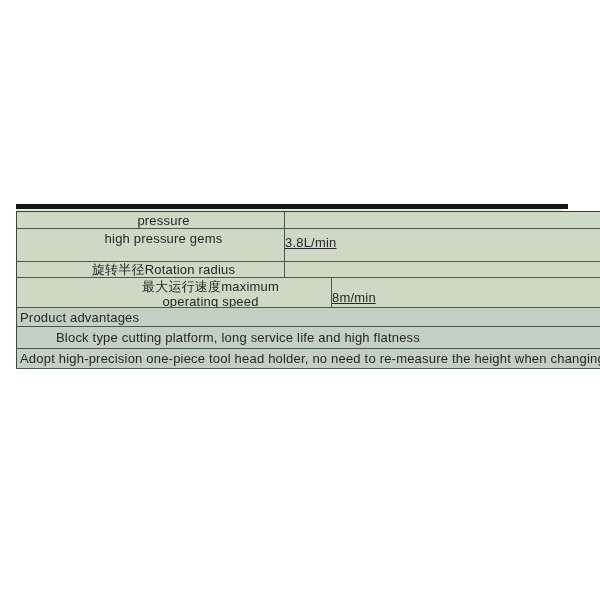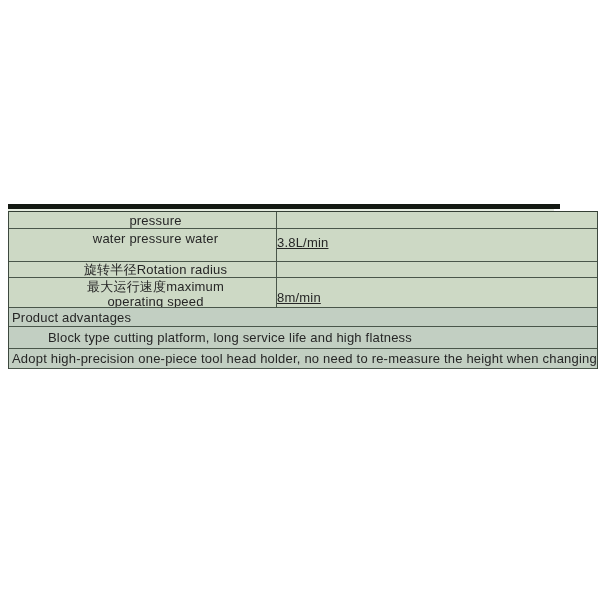--- a/index.html
+++ b/index.html
@@ -4,21 +4,21 @@
 <style>
   html,body{margin:0;padding:0;}
   body{
     width:600px;height:600px;background:#ffffff;overflow:hidden;
     font-family:"Liberation Sans","DejaVu Sans",sans-serif;
     color:#262626;
   }
   .stage{position:relative;width:600px;height:600px;background:#ffffff;}
 
   
-  .tbl{position:absolute;left:8px;top:204px;width:552px;}
+  .tbl{position:absolute;left:16px;top:204px;width:552px;}
   .top-bar{height:5px;background:#131812;width:100%;}
   .top-gap{height:2px;background:#e4ebdf;width:99%;}
   .tbl-body{
     border-top:1px solid #343f35;
     border-left:1px solid #3d483e;
     border-right:1px solid #3d483e;
     width:588px;
     font-size:13px;
     letter-spacing:.2px;
   }
@@ -49,21 +49,21 @@
     flex:1;
     padding-left:3px;
     white-space:nowrap;
     display:flex;
     align-items:center;
   }
   
   .r1{height:17px;} .r1 .cell-label{padding-top:1px;} .r1 .ln{line-height:15px;}
   .r2{height:33px;} .r2 .cell-label{padding-top:2px;} .r2 .cell-value{padding-top:6px;line-height:15px;}
   .r3{height:16px;} .r3 .cell-label{padding-top:0px;} .r3 .cell-value{line-height:15px;}
-  .r4{height:30px;} .r4 .cell-label{padding-top:1px;} .r4 .cell-value{padding-top:3px;line-height:15px;margin-top:9px;}
+  .r4{height:30px;} .r4 .cell-label{padding-top:1px;margin-left:47px;} .r4 .cell-value{padding-top:3px;line-height:15px;margin-top:9px;}
   .r5{height:19px;}
   .r6{height:22px;padding-left:36px;}
   .r7{height:20px;}
   .r8{height:21px;border-bottom:1px solid #3d483e;}
 </style>
 </head>
 <body>
 
 <div class="stage">
 
@@ -76,21 +76,21 @@
 
       <div class="row spec r1">
         <div class="cell-label">
           <span class="ln">pressure</span>
         </div>
         <div class="cell-value"></div>
       </div>
 
       <div class="row spec r2">
         <div class="cell-label">
-          <span class="ln">water pressure water</span>
+          <span class="ln">high pressure gems</span>
         </div>
         <div class="cell-value">3.8L/min</div>
       </div>
 
       <div class="row spec r3">
         <div class="cell-label">
           <span class="ln">旋转半径Rotation radius</span>
         </div>
       </div>
 

